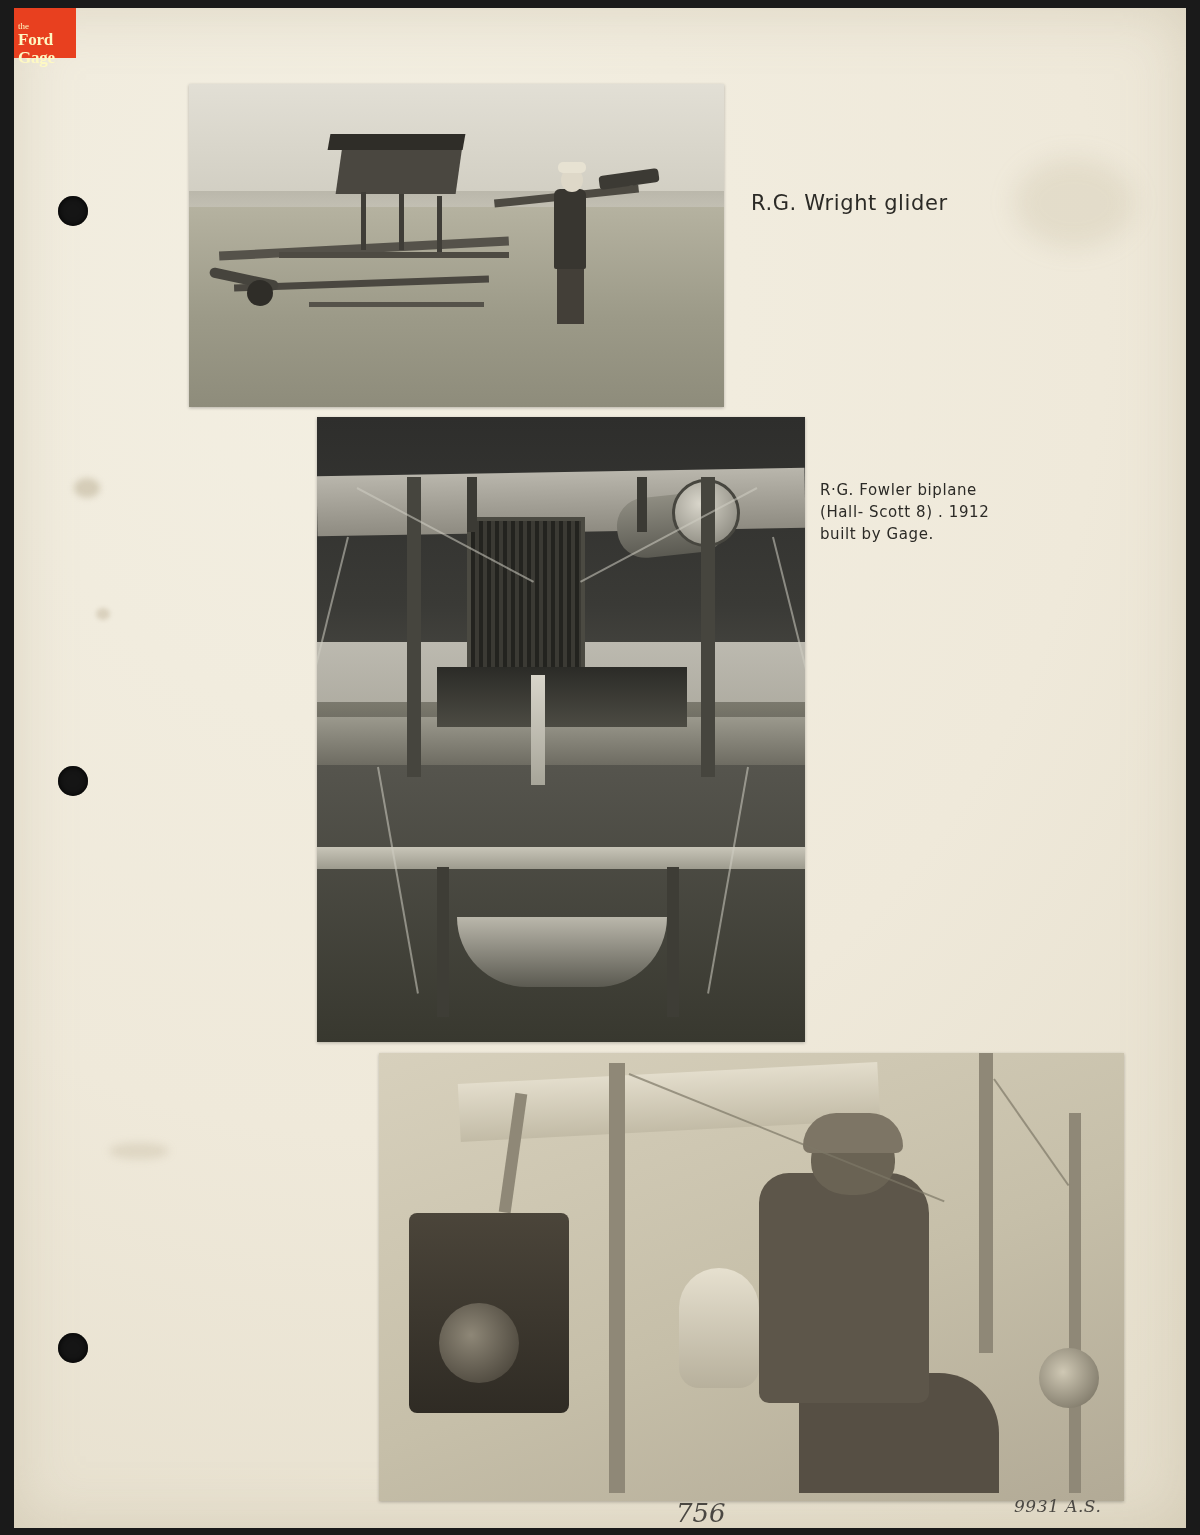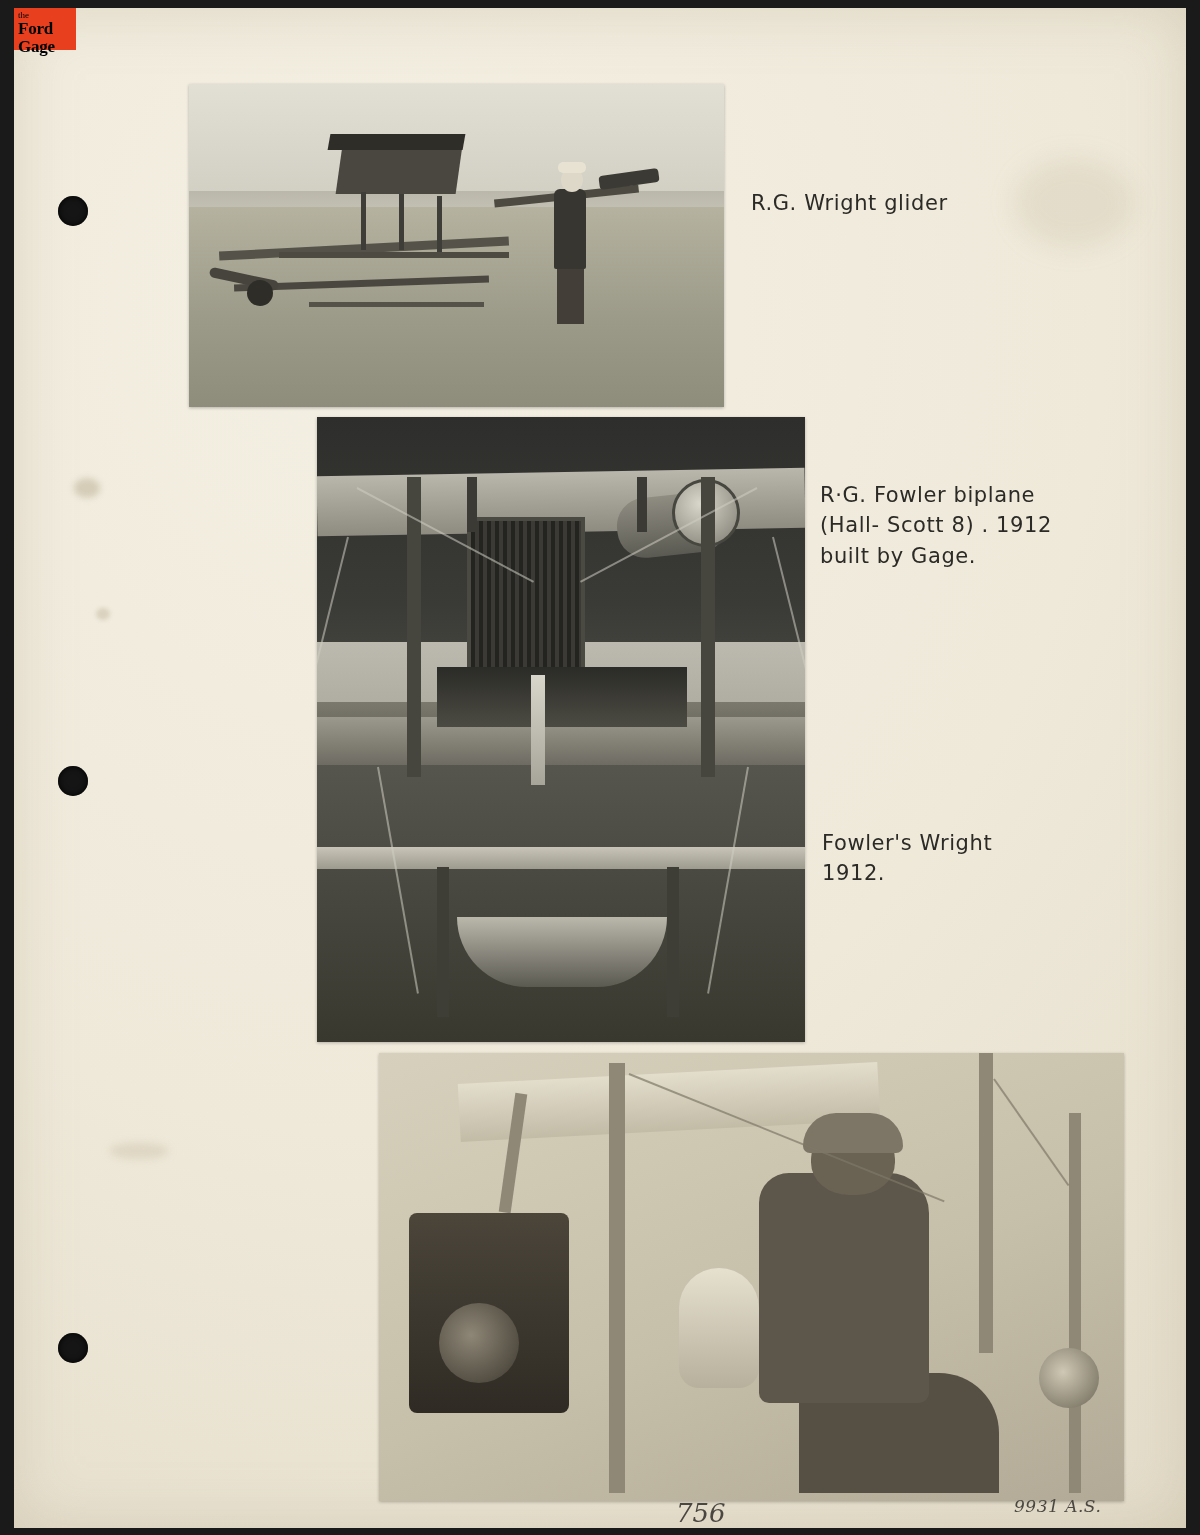--- a/index.html
+++ b/index.html
@@ -32,26 +32,26 @@
     border-radius: 50%;
     pointer-events: none;
   }
 
   
   #logo {
     position: absolute;
     left: 0px;
     top: 0px;
     width: 62px;
-    height: 42px;
+    height: 50px;
     background: #e8401f;
-    color: #000000;
+    color: #fef9c3;
     font-family: "Liberation Serif", serif;
     line-height: 1.02;
-    padding: 3px 0 0 4px;
+    padding: 14px 0 0 4px;
     box-sizing: border-box;
   }
   #logo .l1 { font-size: 9px; display: block; }
   #logo .l2 { font-size: 17px; font-weight: bold; display: block; letter-spacing: -0.2px;}
   #logo .l3 { font-size: 17px; font-weight: bold; display: block; letter-spacing: -0.2px;}
 
   
   .hole {
     position: absolute;
     width: 30px;
@@ -227,21 +227,21 @@
   
   .hand {
     position: absolute;
     font-family: "DejaVu Sans", sans-serif;
     color: #2b2a26;
     letter-spacing: 0.6px;
     line-height: 1.45;
     white-space: pre-line;
   }
   #cap1 { left: 737px; top: 180px; font-size: 21px; }
-  #cap2 { left: 806px; top: 472px; font-size: 21px; }
+  #cap2 { left: 806px; top: 472px; font-size: 15px; }
   #cap3 { left: 808px; top: 820px; font-size: 21px; }
 
   .pencil {
     position:absolute;
     font-family:"DejaVu Serif", serif;
     color:#4a4742;
   }
   #pagenum { left: 662px; top: 1490px; font-size: 26px; font-style: italic; }
   #negnum  { left: 1000px; top: 1488px; font-size: 17px; font-style: italic; letter-spacing:.5px;}
 </style>
@@ -334,22 +334,20 @@
     <div class="wheel2"></div>
 
     <div class="wire" style="left:250px; top:20px; width:340px; height:2px; background:#7e7767; opacity:.7; transform:rotate(22deg); transform-origin:left;"></div>
     <div class="wire" style="left:615px; top:25px; width:130px; height:2px; background:#7e7767; opacity:.7; transform:rotate(55deg); transform-origin:left;"></div>
   </div>
 
   <div class="hand" id="cap1">R.G. Wright glider</div>
   <div class="hand" id="cap2">R·G. Fowler  biplane
 (Hall- Scott 8) . 1912
 built by Gage.</div>
-  <div class="hand" id="cap3">Fowler's Wright
-1912.</div>
 
   <div class="pencil" id="pagenum">756</div>
   <div class="pencil" id="negnum">9931 A.S.</div>
 
   <div id="logo">
     <span class="l1">the</span>
     <span class="l2">Ford</span>
     <span class="l3">Gage</span>
   </div>
 

